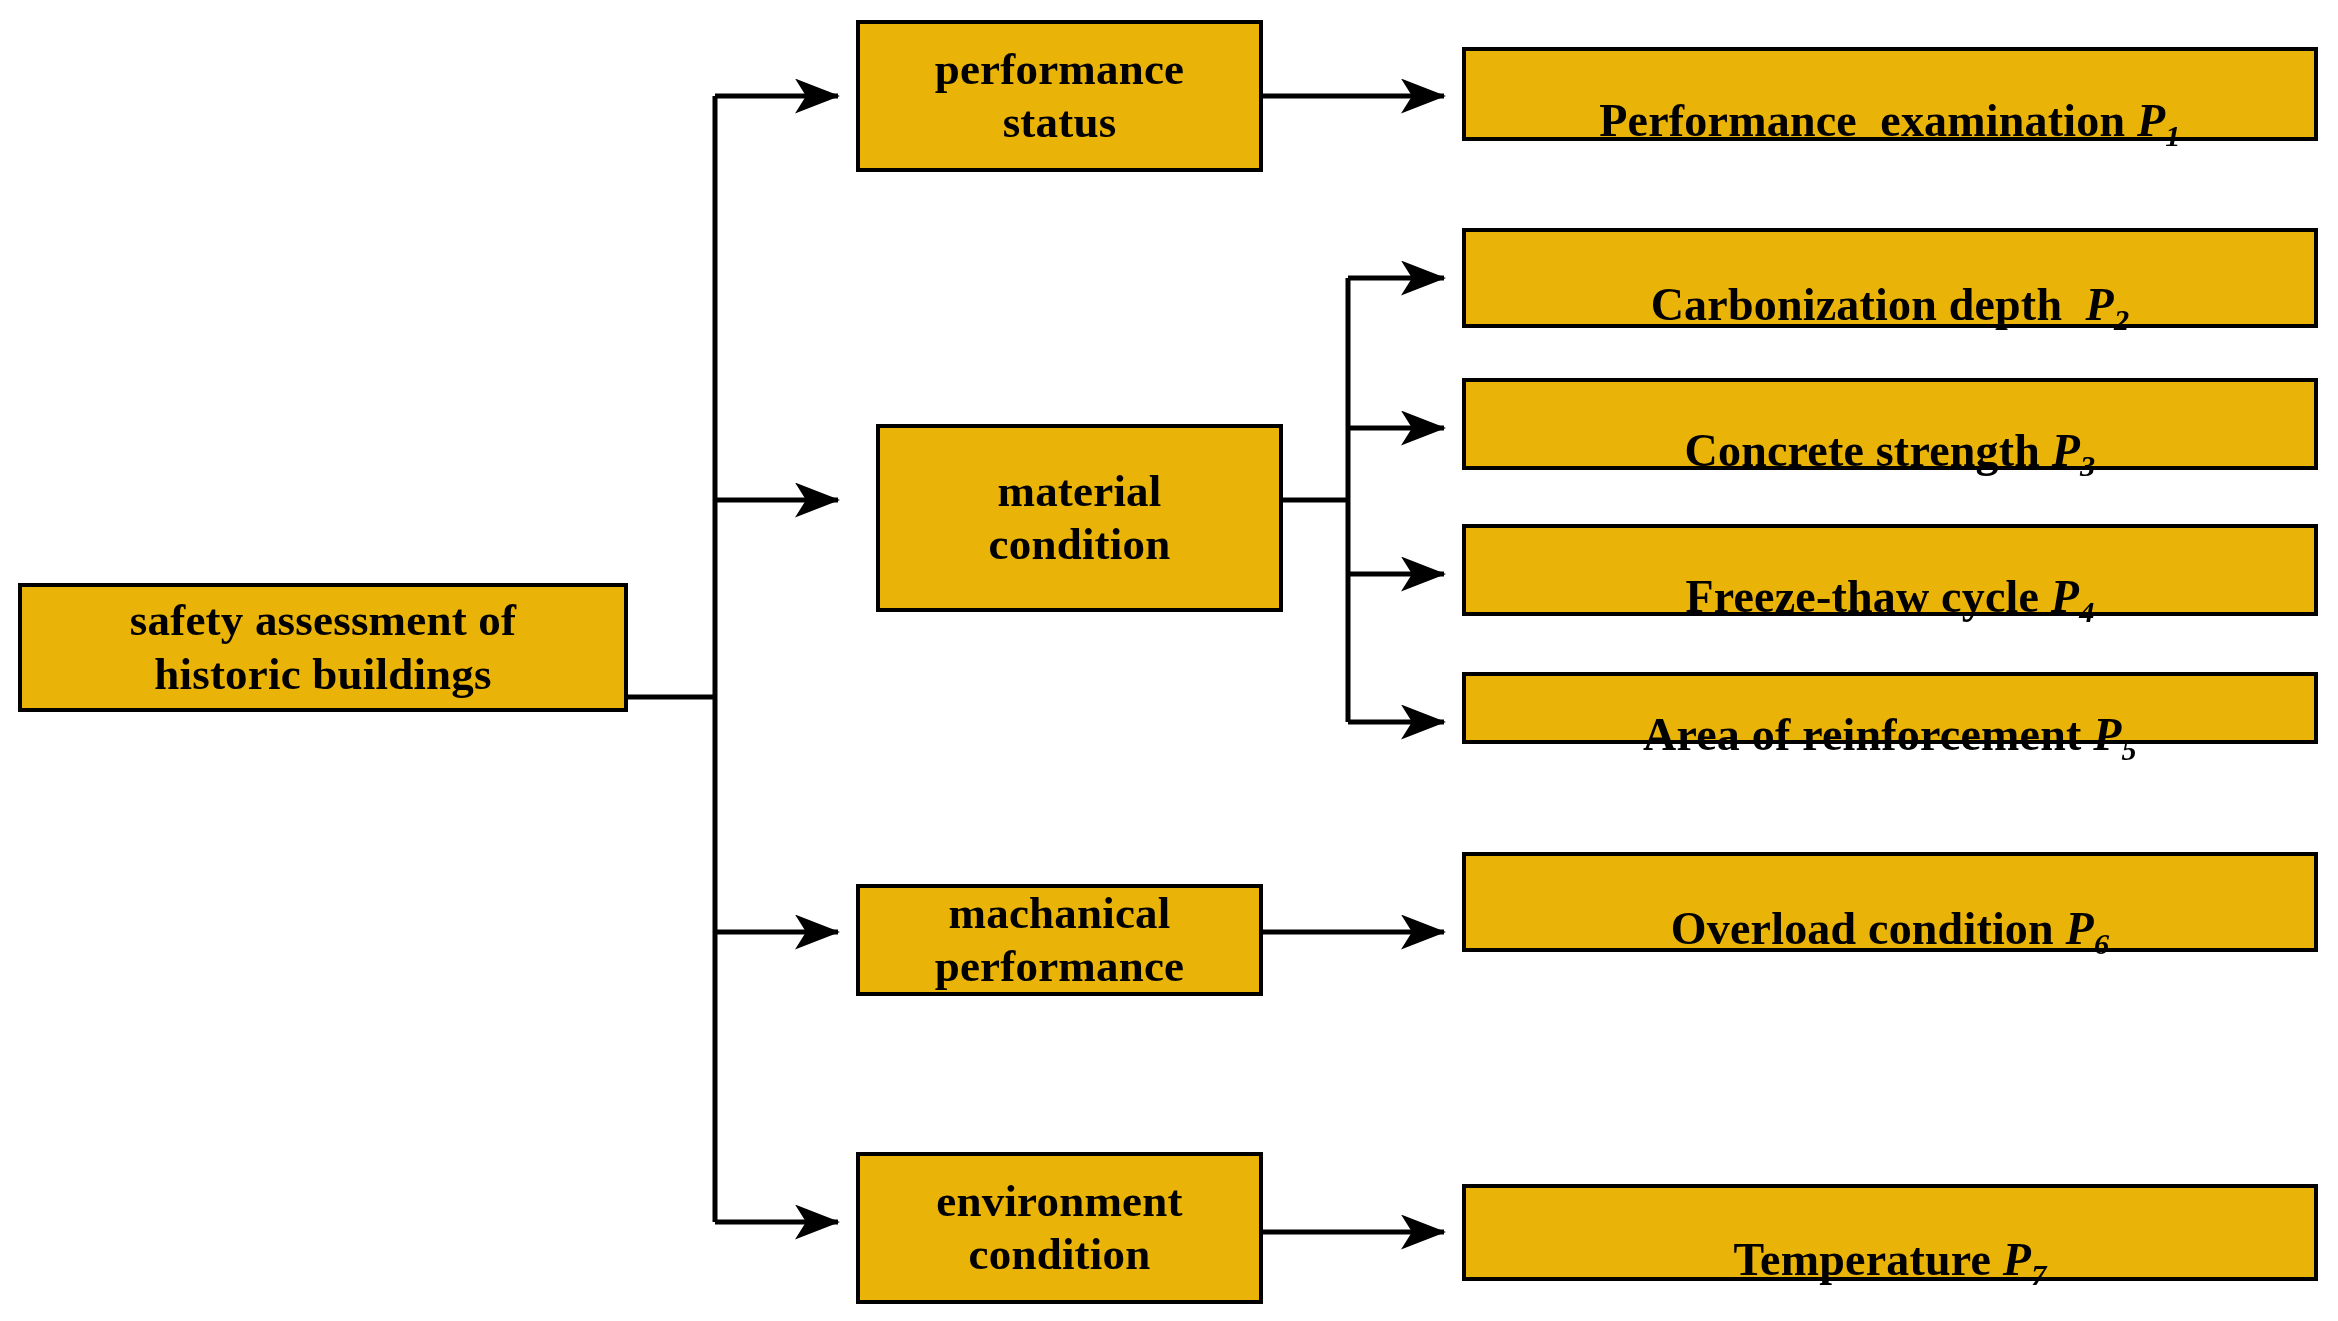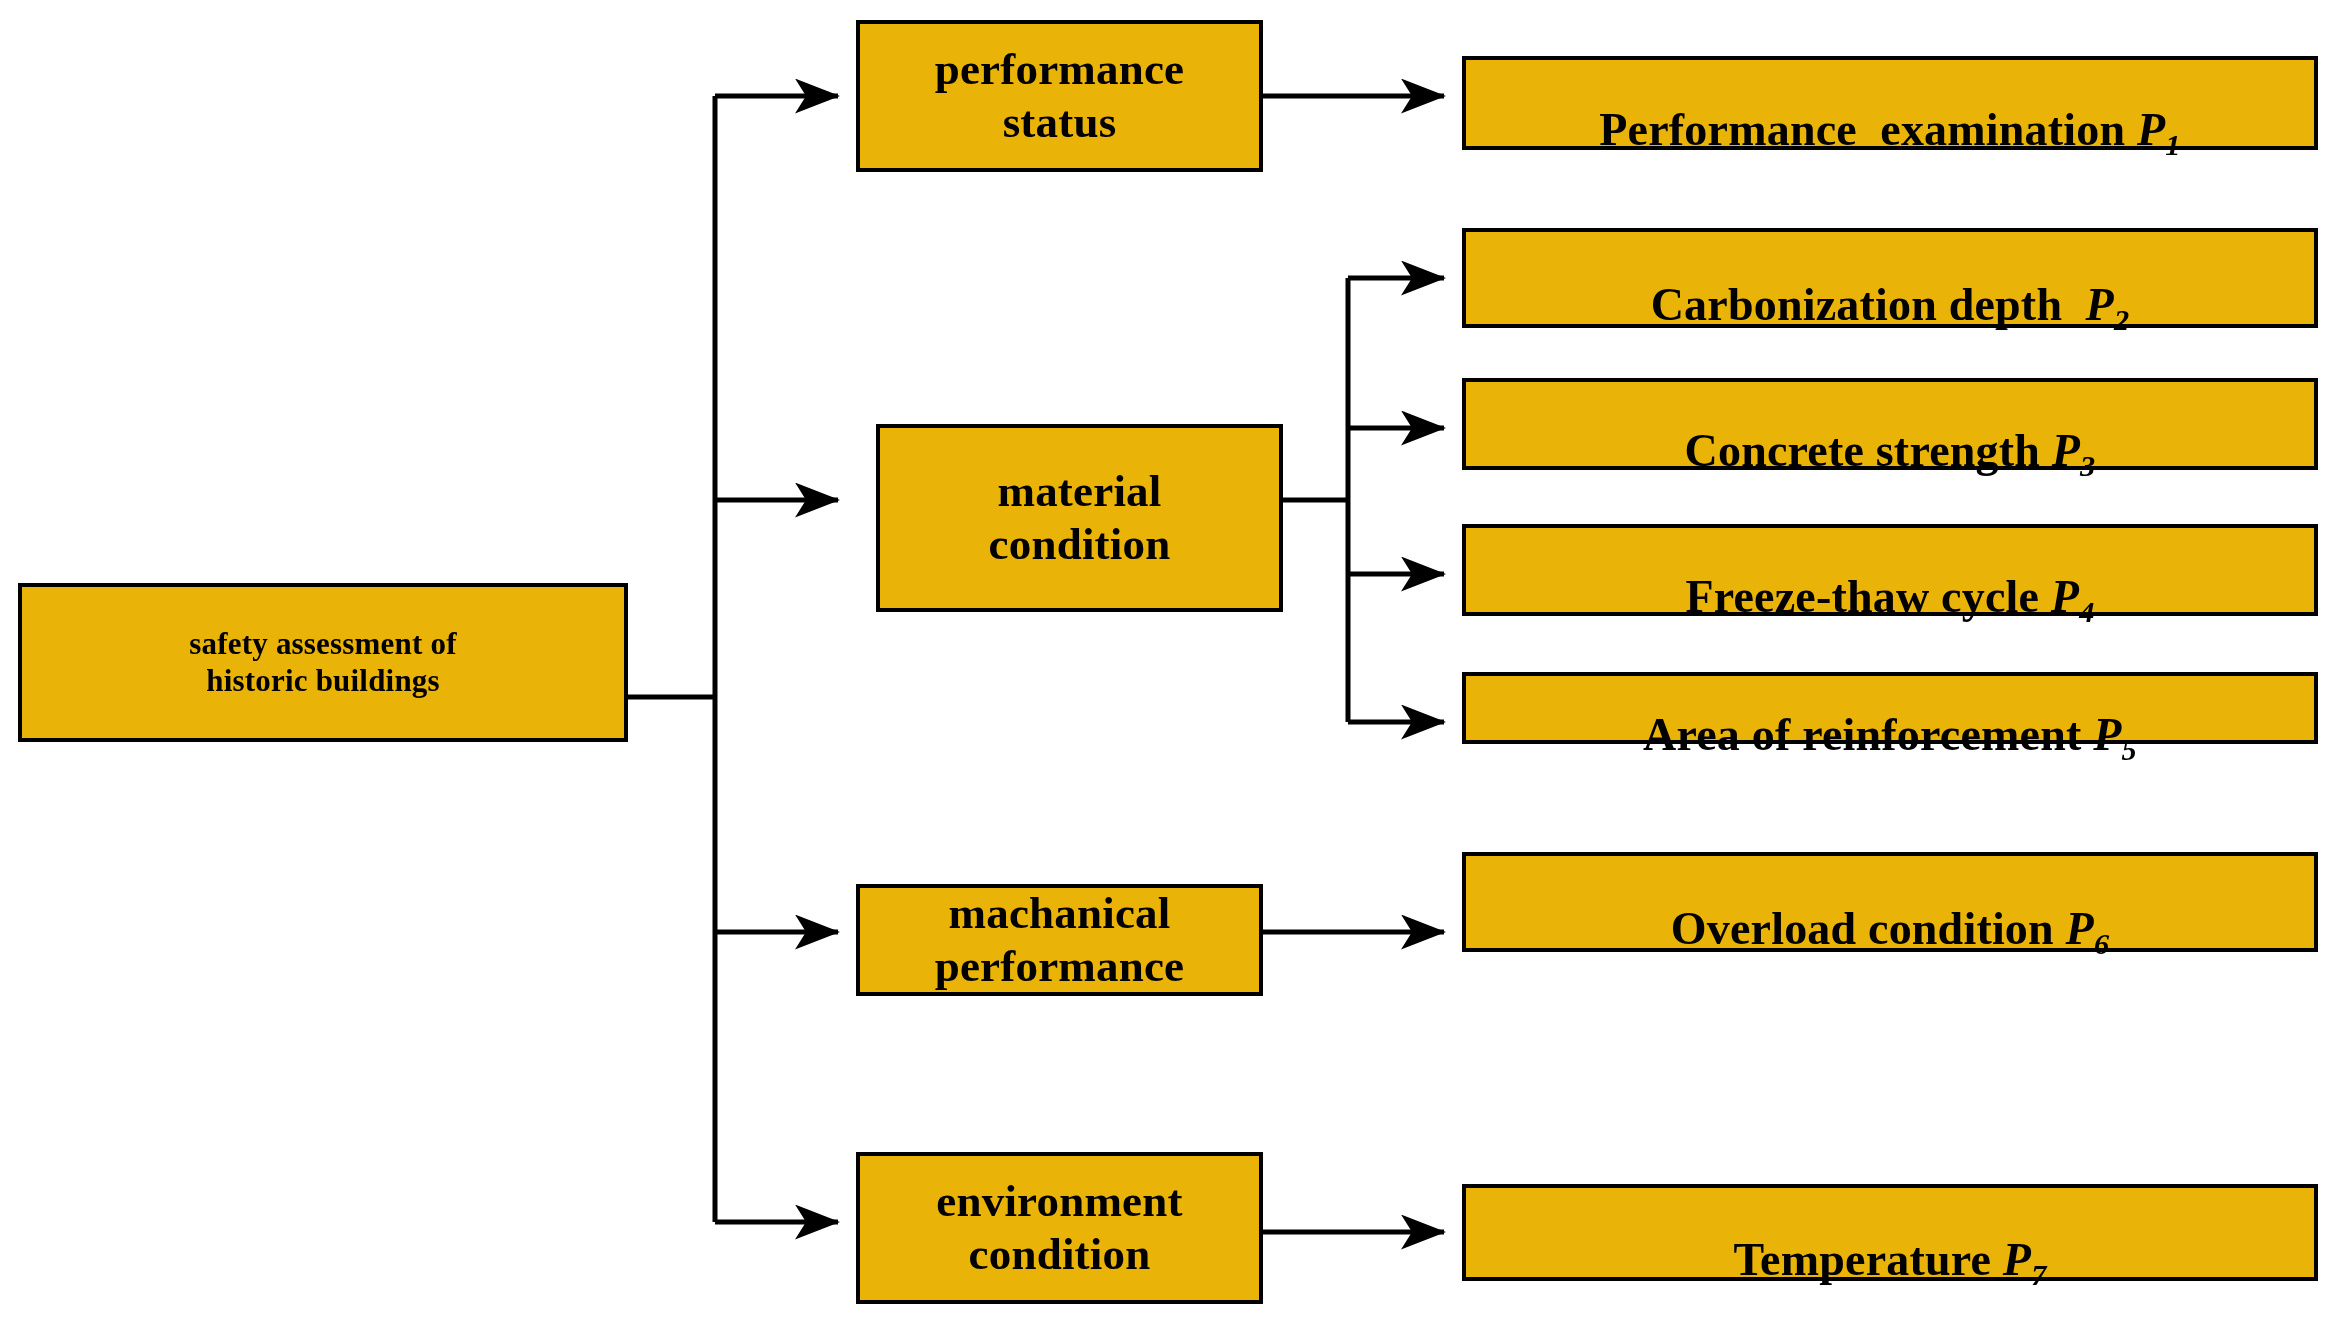--- a/index.html
+++ b/index.html
@@ -41,41 +41,41 @@
   .node-label {
     display: block;
     white-space: pre-line;
     padding: 0 10px;
   }
   
   #node-root {
     left: 18px;
     top: 583px;
     width: 610px;
-    height: 159px;
-    font-size: 31px;
+    height: 129px;
+    font-size: 45px;
   }
   
   .node-mid {
     left: 856px;
     width: 407px;
     font-size: 45px;
   }
   #node-performance-status { top: 20px;   height: 152px; }
   #node-material-condition  { top: 424px;  height: 188px; margin-left: 20px; }
   #node-machanical-performance { top: 884px; height: 112px; }
   #node-environment-condition  { top: 1152px; height: 152px; }
   
   .node-leaf {
     left: 1462px;
     width: 856px;
     font-size: 46px;
     font-weight: bold;
   }
-  #node-p1 { top: 56px;   height: 94px; text-align: center; }
+  #node-p1 { top: 47px;   height: 94px; text-align: center; }
   #node-p2 { top: 228px;  height: 100px; }
   #node-p3 { top: 378px;  height: 92px; }
   #node-p4 { top: 524px;  height: 92px; }
   #node-p5 { top: 672px;  height: 72px; text-align: center; }
   #node-p6 { top: 852px;  height: 100px; }
   #node-p7 { top: 1184px; height: 97px; }
   .leaf-text {
     white-space: pre;
   }
   .sym {

